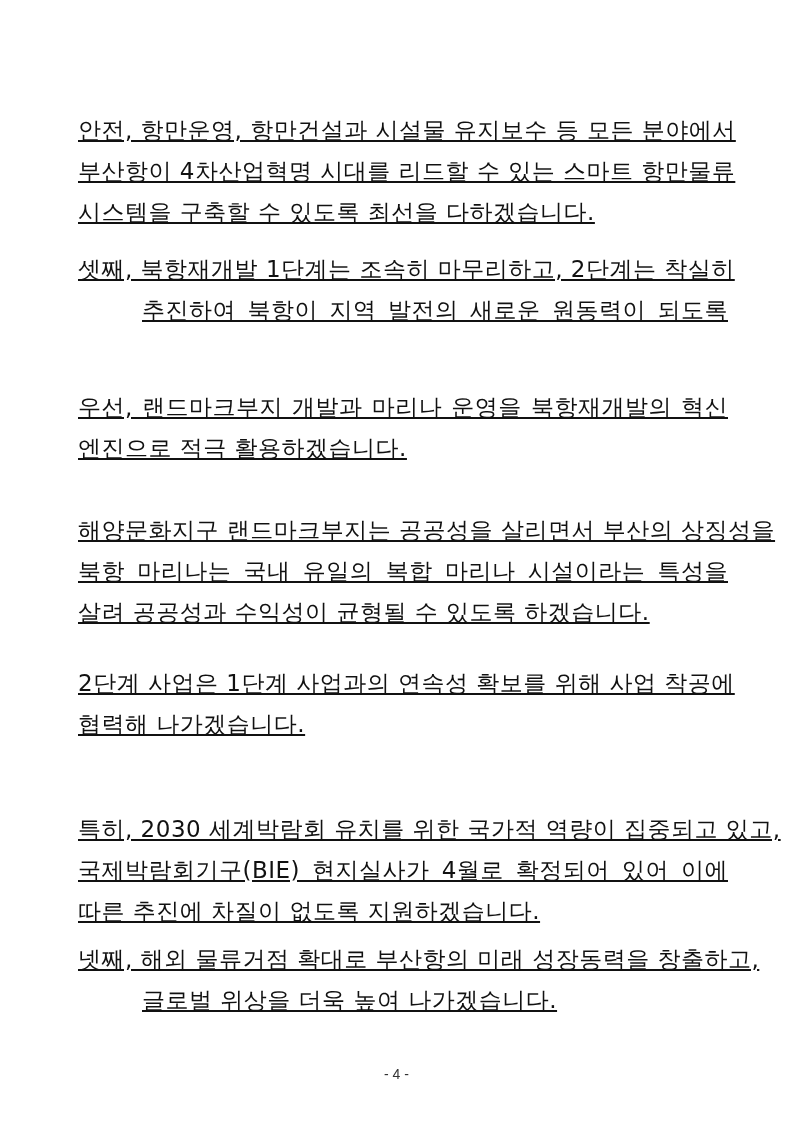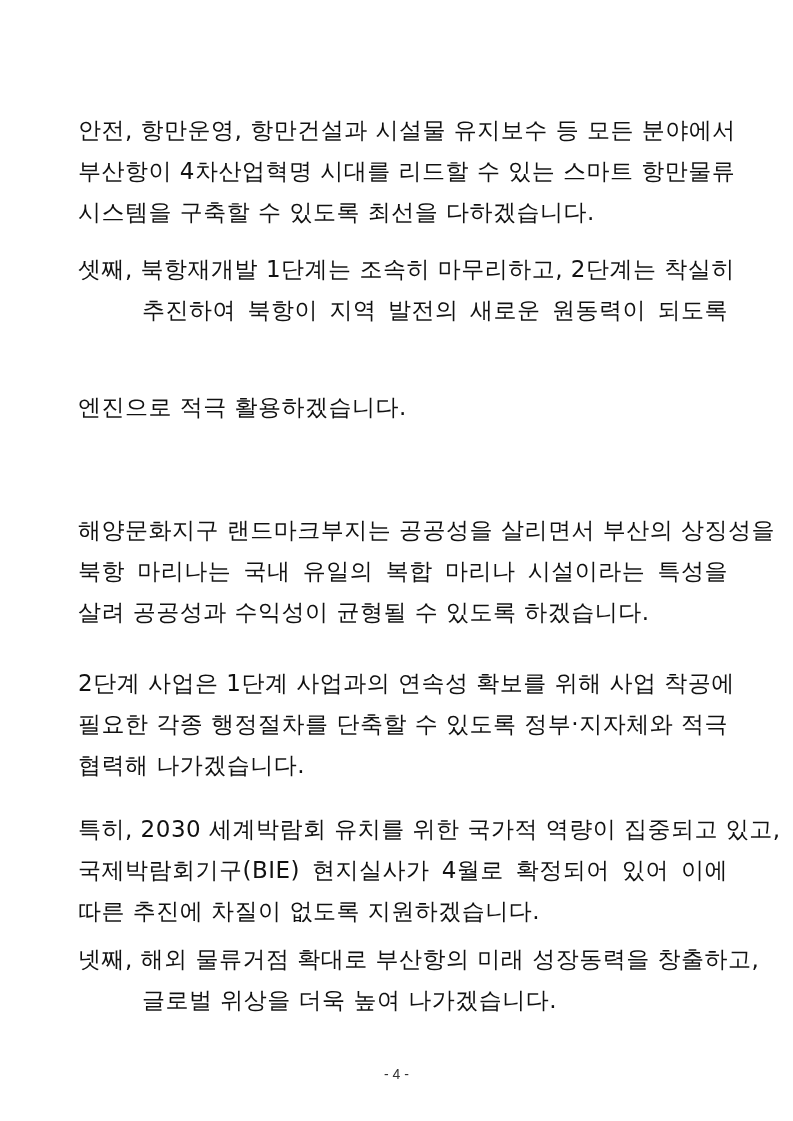--- a/index.html
+++ b/index.html
@@ -28,20 +28,21 @@
       font-size: 23px;
       line-height: 41px;
       letter-spacing: 0.5px;
       white-space: nowrap;
     }
     .line {
       display: block;
       height: 41px;
       text-align: justify;
       text-align-last: justify;
+      text-decoration: underline;
     }
     .line.last {
       text-align-last: left;
     }
     .indent {
       padding-left: 64px;
     }
     .page-number {
       position: absolute;
       left: 0;
@@ -63,32 +64,32 @@
     <span class="line">부산항이 4차산업혁명 시대를 리드할 수 있는 스마트 항만물류</span>
     <span class="line last">시스템을 구축할 수 있도록 최선을 다하겠습니다.</span>
   </div>
 
   <div class="para" style="top:249px;">
     <span class="line">셋째, 북항재개발 1단계는 조속히 마무리하고, 2단계는 착실히</span>
     <span class="line indent">추진하여 북항이 지역 발전의 새로운 원동력이 되도록</span>
   </div>
 
   <div class="para" style="top:387px;">
+    <span class="line">우선, 랜드마크부지 개발과 마리나 운영을 북항재개발의 혁신</span>
     <span class="line last">엔진으로 적극 활용하겠습니다.</span>
   </div>
 
   <div class="para" style="top:510px;">
     <span class="line">해양문화지구 랜드마크부지는 공공성을 살리면서 부산의 상징성을</span>
     <span class="line">북항 마리나는 국내 유일의 복합 마리나 시설이라는 특성을</span>
     <span class="line last">살려 공공성과 수익성이 균형될 수 있도록 하겠습니다.</span>
   </div>
 
   <div class="para" style="top:663px;">
     <span class="line">2단계 사업은 1단계 사업과의 연속성 확보를 위해 사업 착공에</span>
-    <span class="line">필요한 각종 행정절차를 단축할 수 있도록 정부·지자체와 적극</span>
     <span class="line last">협력해 나가겠습니다.</span>
   </div>
 
   <div class="para" style="top:809px;">
     <span class="line">특히, 2030 세계박람회 유치를 위한 국가적 역량이 집중되고 있고,</span>
     <span class="line">국제박람회기구(BIE) 현지실사가 4월로 확정되어 있어 이에</span>
     <span class="line last">따른 추진에 차질이 없도록 지원하겠습니다.</span>
   </div>
 
   <div class="para" style="top:939px;">

